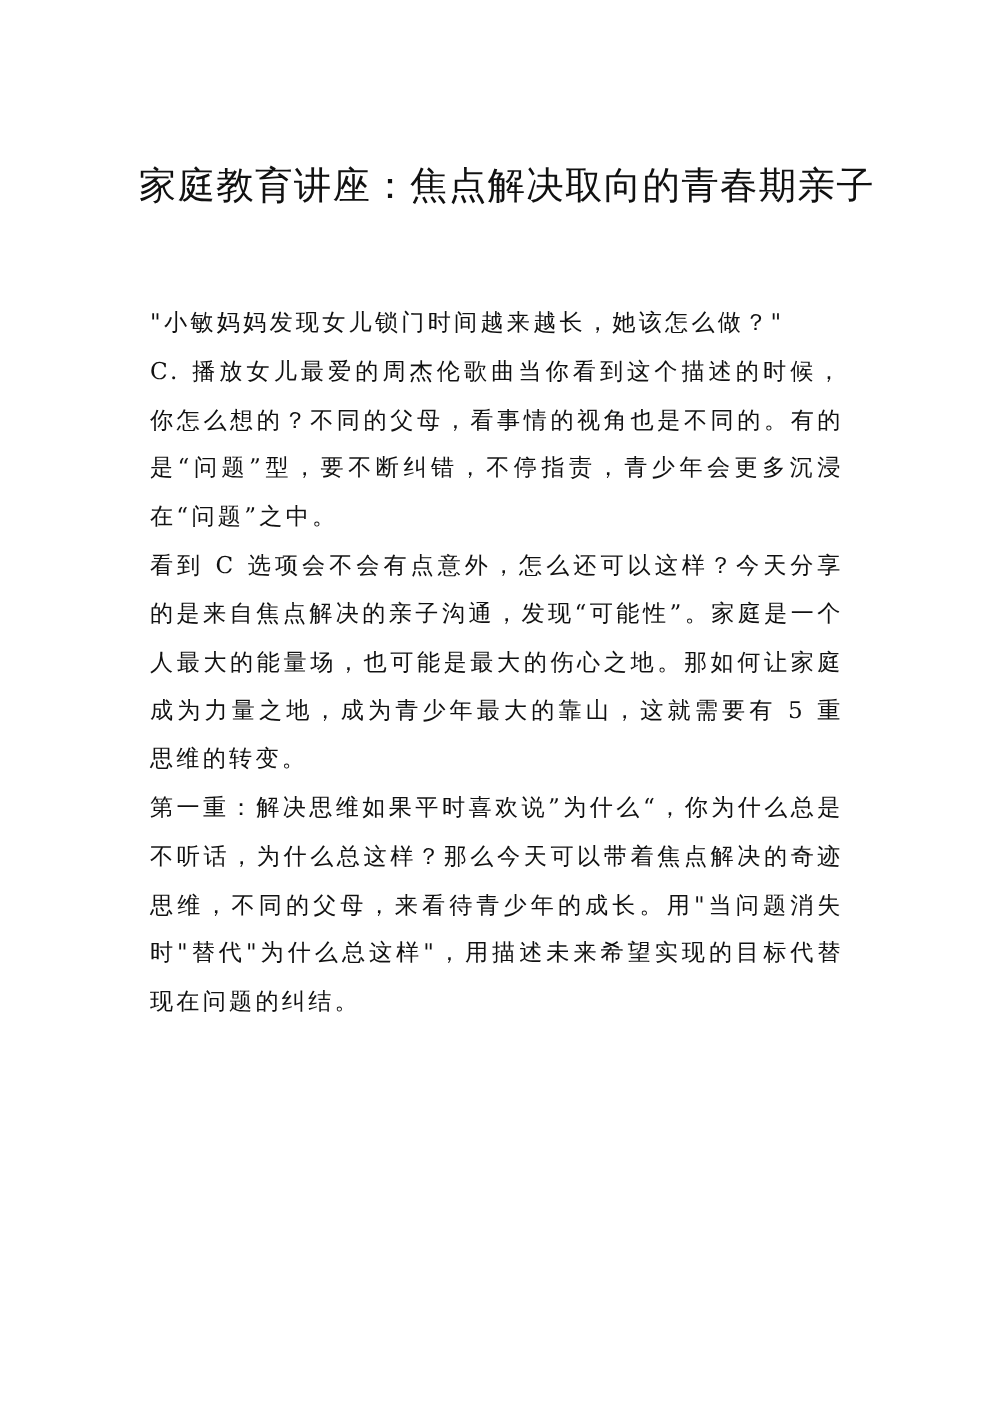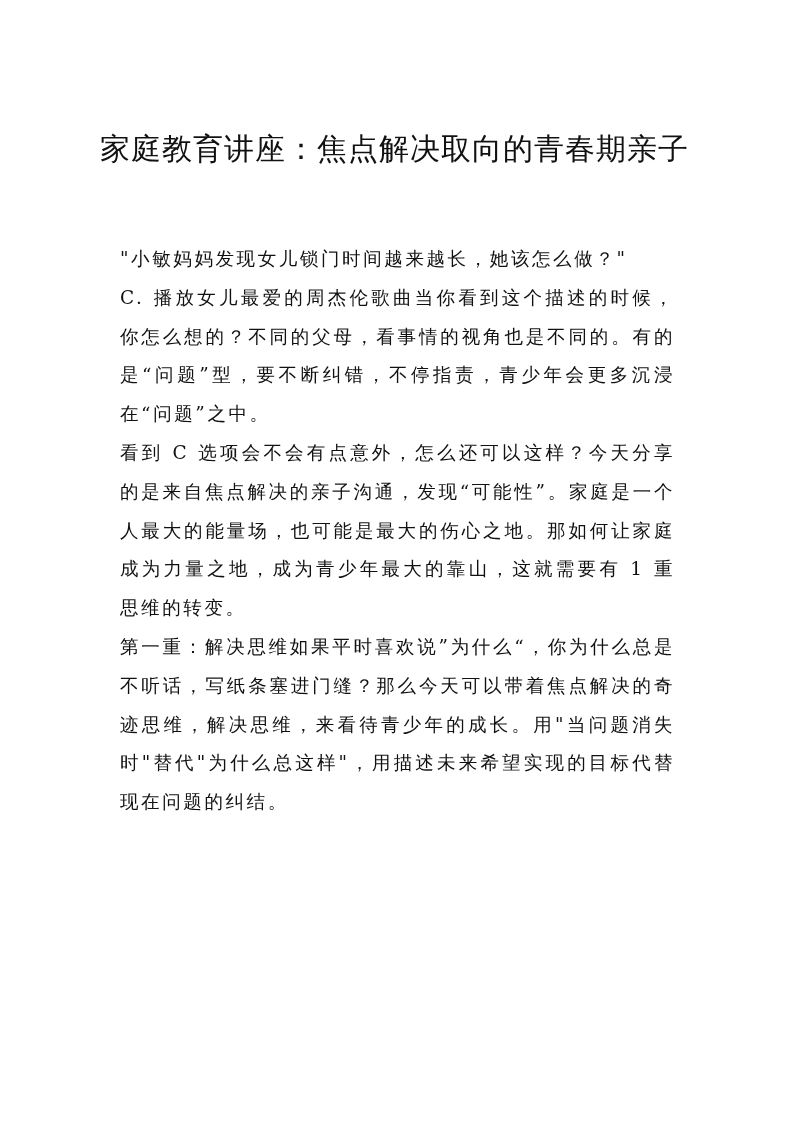--- a/index.html
+++ b/index.html
@@ -1,30 +1,30 @@
 <!DOCTYPE html>
 <html><head>
 <meta charset="utf-8">
 <style>
   html, body { margin: 0; padding: 0; background: #ffffff; }
   body { width: 793px; height: 1122px; position: relative; overflow: hidden;
          font-family: "DejaVu Serif", serif; color: #111; }
   .page { position: absolute; left: 0; top: 0; width: 793px; height: 1122px; background: #fff; }
-  .title { position: absolute; left: 100px; width: 600px; text-align: left;
+  .title { position: absolute; left: 100px; width: 600px; text-align: right;
            font-size: 30px; line-height: 58px; top: 120px; letter-spacing: 1px; color: #111; }
   .body { position: absolute; left: 120px; width: 555px; top: 240px;
           font-size: 18.5px; line-height: 38.8px; letter-spacing: 2.6px; color: #111; }
   .body p { margin: 0; text-align: justify; }
 </style>
 </head>
 <body>
 
 <div class="page">
   <div class="title">
     <div>家庭教育讲座：焦点解决取向的青春期亲子</div>
   </div>
   <div class="body">
     <p>"小敏妈妈发现女儿锁门时间越来越长，她该怎么做？"</p>
     <p>C. 播放女儿最爱的周杰伦歌曲当你看到这个描述的时候，你怎么想的？不同的父母，看事情的视角也是不同的。有的是“问题”型，要不断纠错，不停指责，青少年会更多沉浸在“问题”之中。</p>
-    <p>看到 C 选项会不会有点意外，怎么还可以这样？今天分享的是来自焦点解决的亲子沟通，发现“可能性”。家庭是一个人最大的能量场，也可能是最大的伤心之地。那如何让家庭成为力量之地，成为青少年最大的靠山，这就需要有 1 重思维的转变。</p>
-    <p>第一重：解决思维如果平时喜欢说”为什么“，你为什么总是不听话，写纸条塞进门缝？那么今天可以带着焦点解决的奇迹思维，解决思维，来看待青少年的成长。用"当问题消失时"替代"为什么总这样"，用描述未来希望实现的目标代替现在问题的纠结。</p>
+    <p>看到 C 选项会不会有点意外，怎么还可以这样？今天分享的是来自焦点解决的亲子沟通，发现“可能性”。家庭是一个人最大的能量场，也可能是最大的伤心之地。那如何让家庭成为力量之地，成为青少年最大的靠山，这就需要有 5 重思维的转变。</p>
+    <p>第一重：解决思维如果平时喜欢说”为什么“，你为什么总是不听话，为什么总这样？那么今天可以带着焦点解决的奇迹思维，不同的父母，来看待青少年的成长。用"当问题消失时"替代"为什么总这样"，用描述未来希望实现的目标代替现在问题的纠结。</p>
   </div>
 </div>
 
 </body></html>

